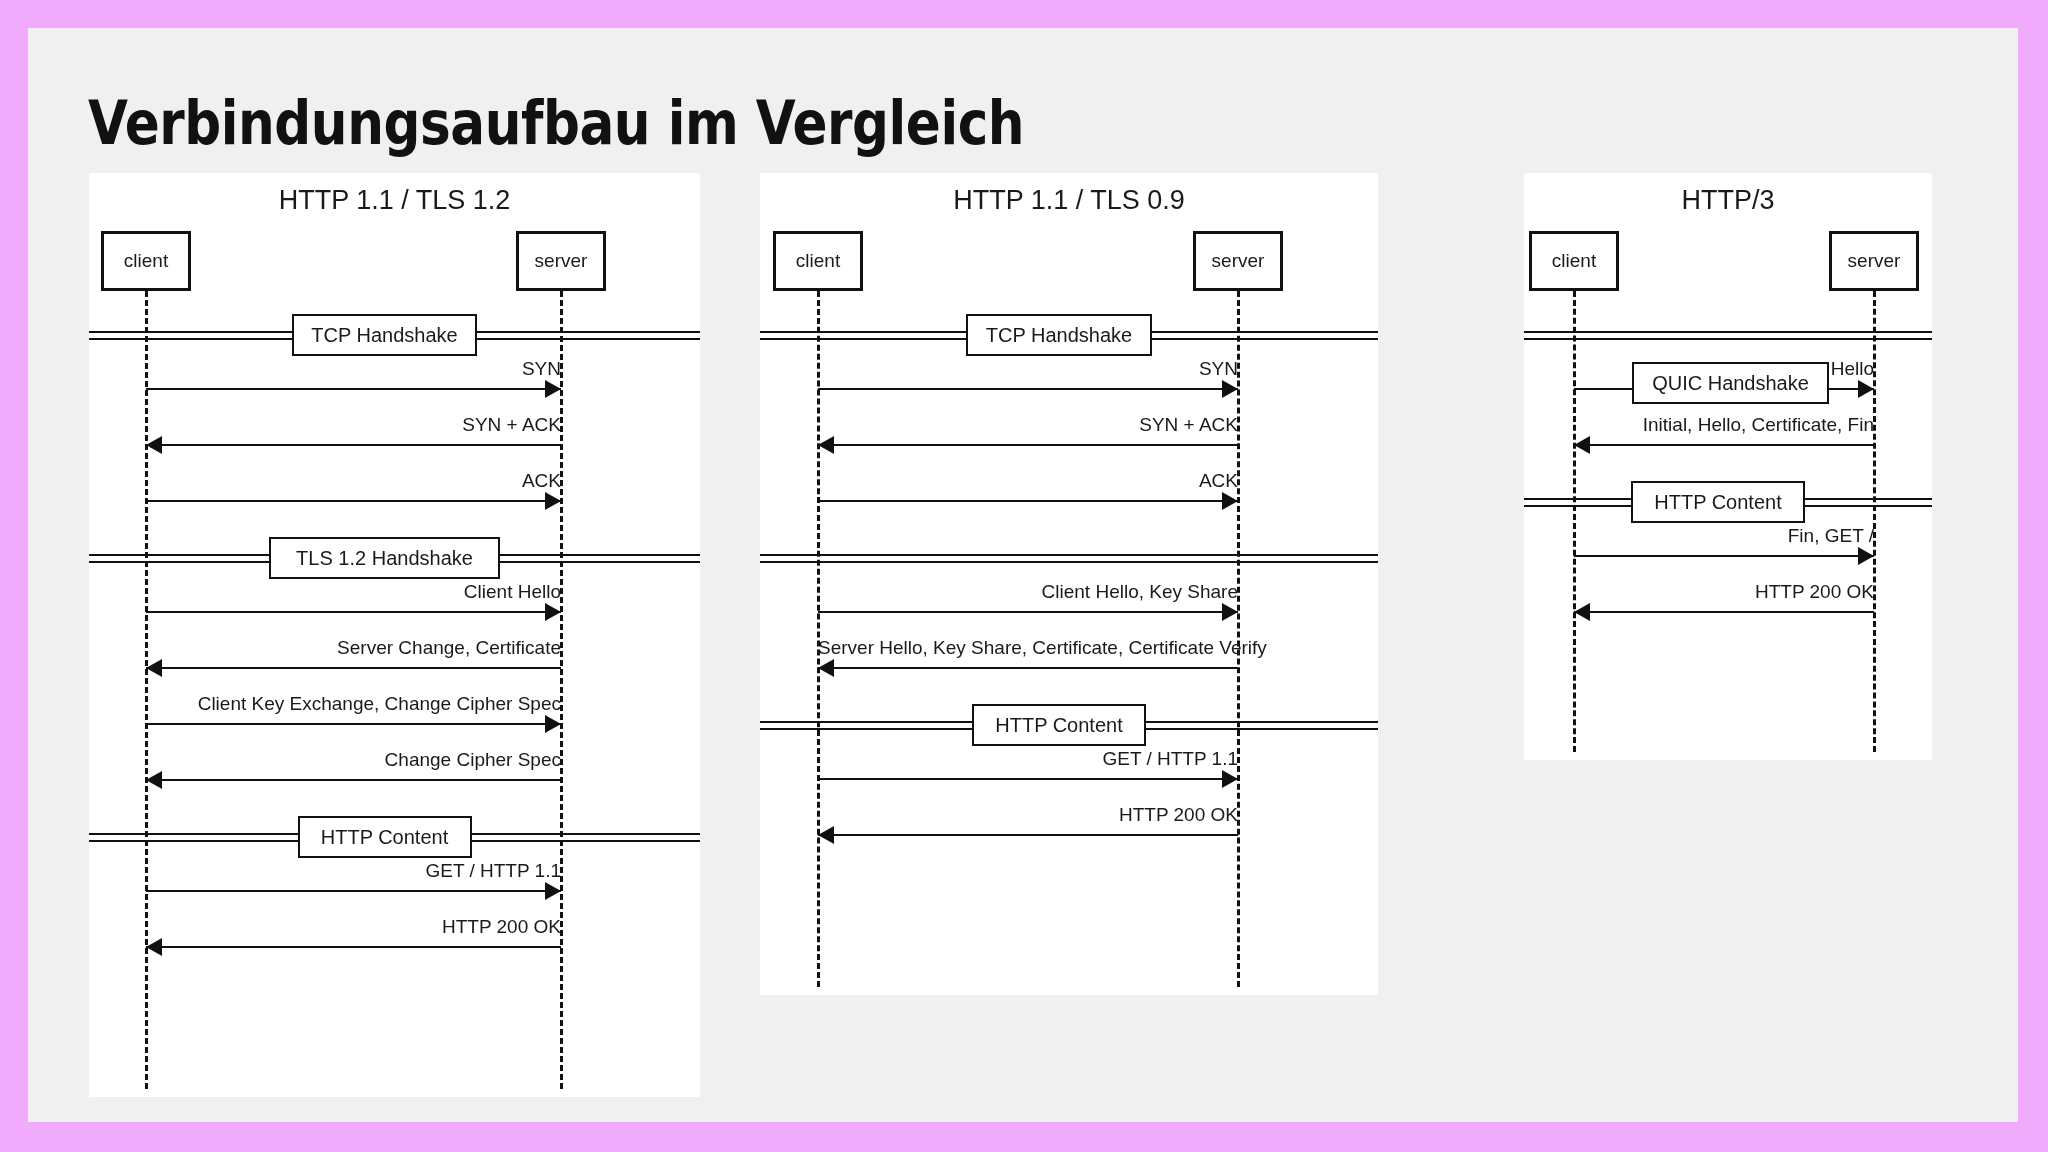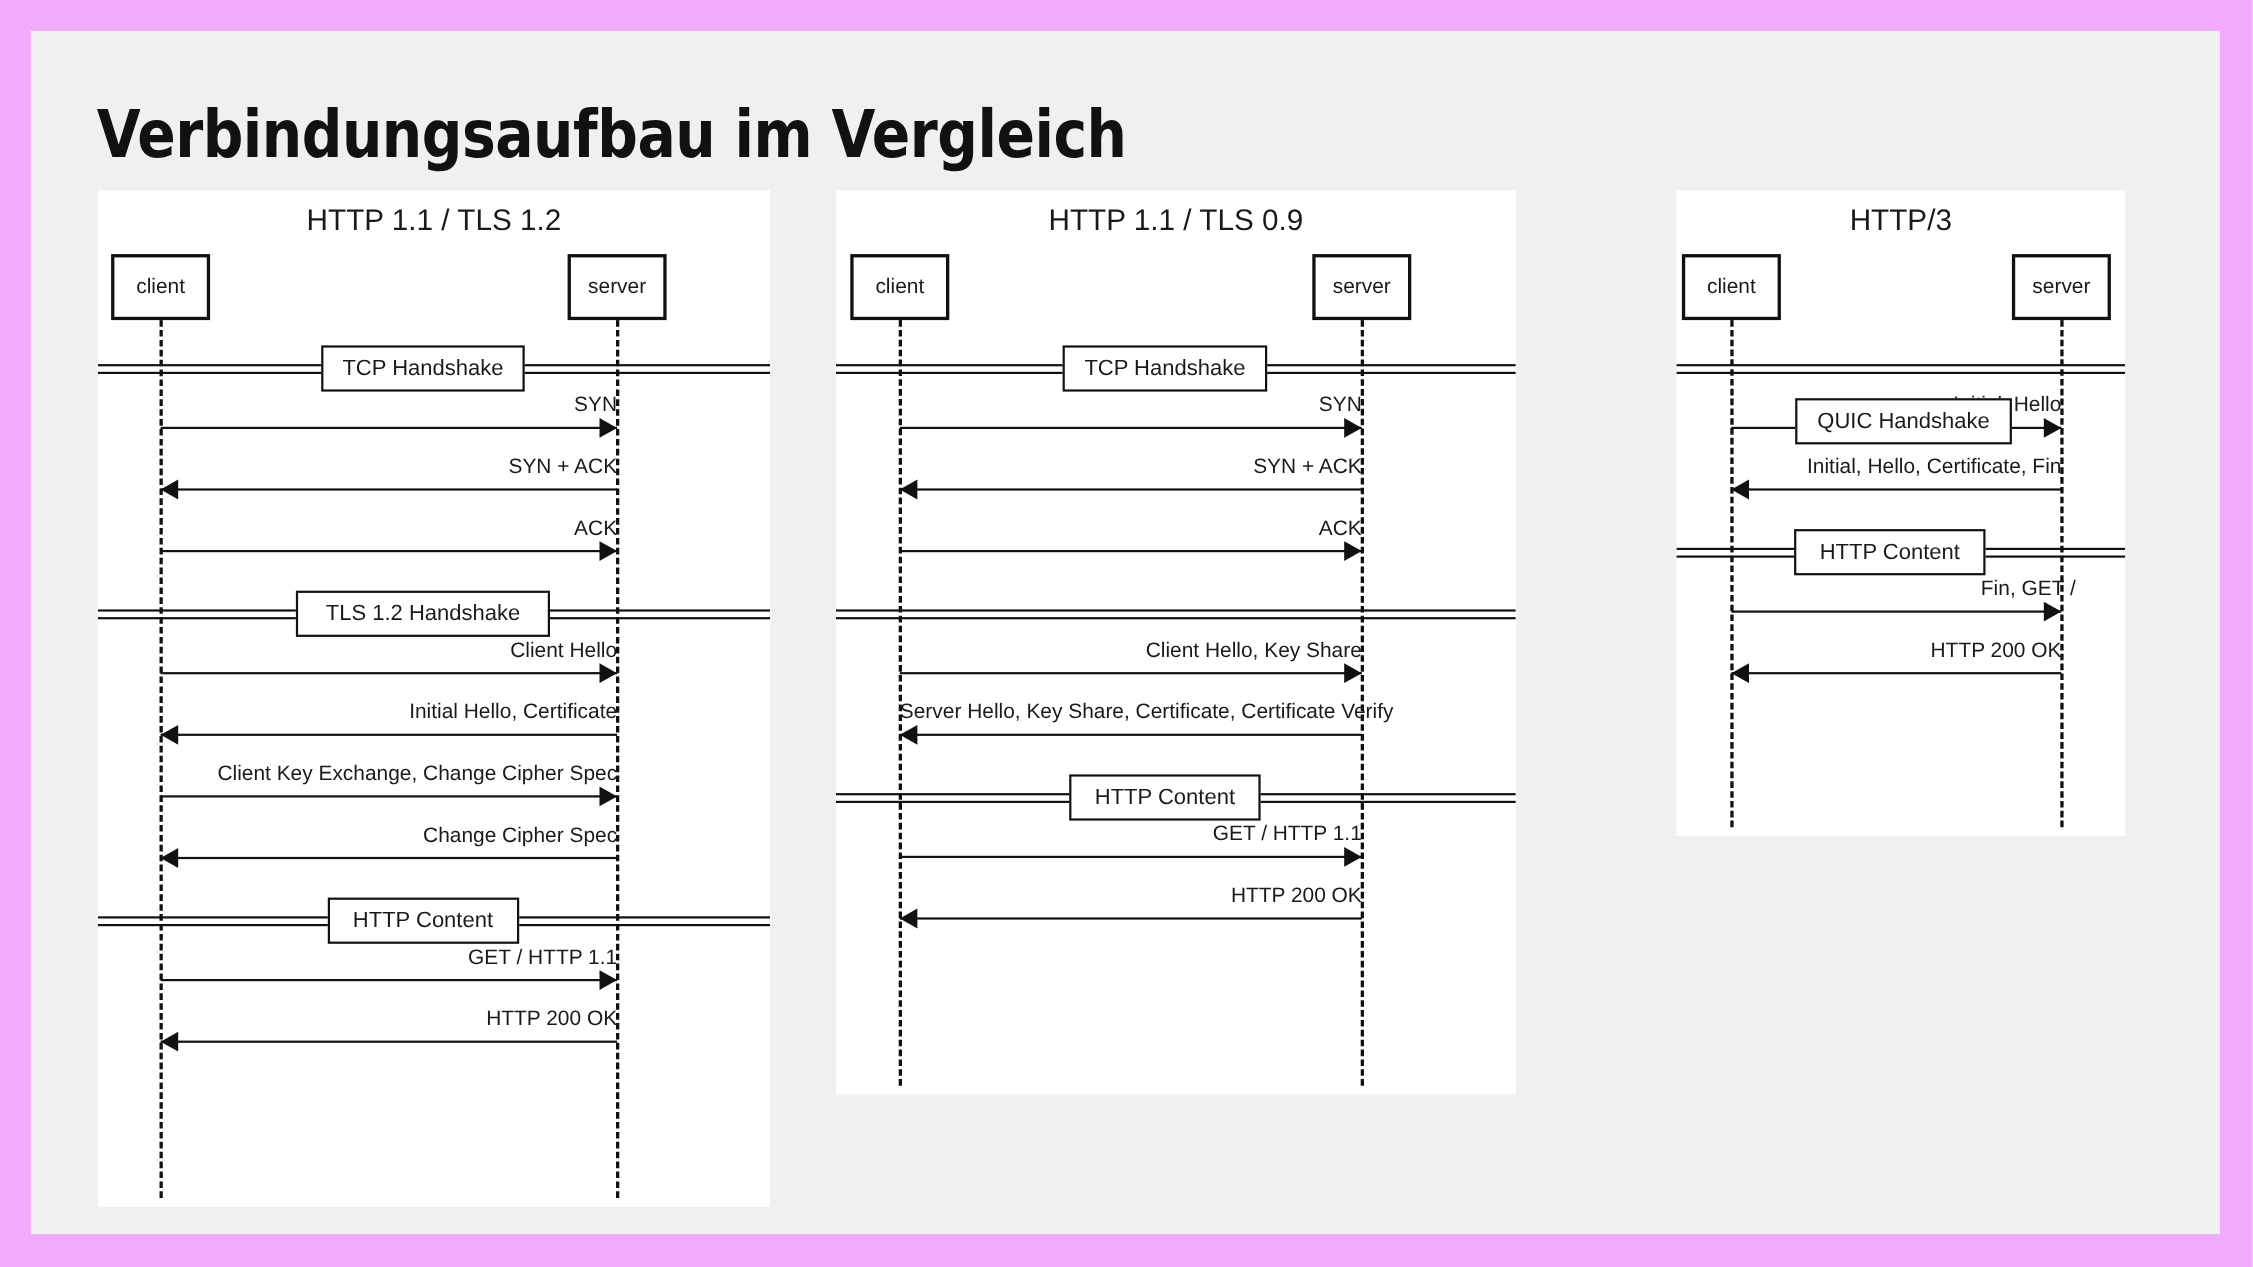--- a/index.html
+++ b/index.html
@@ -119,21 +119,21 @@
       <div class="msg-line" style="left: 57px; width: 415px; top: 327px;"></div>
       <div class="msg-head right" style="top: 319px; left: 456px;"></div>
       <div class="msg-label" style="left: 57px; width: 415px; top: 297px;">ACK</div>
       <div class="sep" style="top: 381px;"></div>
       <div class="sep-label" style="left: 179.75px; width: 231.5px; top: 364px; height: 42px;">TLS 1.2 Handshake</div>
       <div class="msg-line" style="left: 57px; width: 415px; top: 438px;"></div>
       <div class="msg-head right" style="top: 430px; left: 456px;"></div>
       <div class="msg-label" style="left: 57px; width: 415px; top: 408px;">Client Hello</div>
       <div class="msg-line" style="left: 57px; width: 415px; top: 494px;"></div>
       <div class="msg-head left" style="top: 486px; left: 57px;"></div>
-      <div class="msg-label" style="left: 57px; width: 415px; top: 464px;">Initial Hello, Certificate</div>
+      <div class="msg-label" style="left: 57px; width: 415px; top: 464px;">Server Change, Certificate</div>
       <div class="msg-line" style="left: 57px; width: 415px; top: 550px;"></div>
       <div class="msg-head right" style="top: 542px; left: 456px;"></div>
       <div class="msg-label" style="left: 57px; width: 415px; top: 520px;">Client Key Exchange, Change Cipher Spec</div>
       <div class="msg-line" style="left: 57px; width: 415px; top: 606px;"></div>
       <div class="msg-head left" style="top: 598px; left: 57px;"></div>
       <div class="msg-label" style="left: 57px; width: 415px; top: 576px;">Change Cipher Spec</div>
       <div class="sep" style="top: 660px;"></div>
       <div class="sep-label" style="left: 208.5px; width: 174px; top: 643px; height: 42px;">HTTP Content</div>
       <div class="msg-line" style="left: 57px; width: 415px; top: 717px;"></div>
       <div class="msg-head right" style="top: 709px; left: 456px;"></div>
@@ -186,19 +186,19 @@
       <div class="msg-line" style="left: 50px; width: 300px; top: 215px;"></div>
       <div class="msg-head right" style="top: 207px; left: 334px;"></div>
       <div class="msg-label" style="left: 50px; width: 300px; top: 185px;">Initial, Hello</div>
       <div class="msg-line" style="left: 50px; width: 300px; top: 271px;"></div>
       <div class="msg-head left" style="top: 263px; left: 50px;"></div>
       <div class="msg-label" style="left: 50px; width: 300px; top: 241px;">Initial, Hello, Certificate, Fin</div>
       <div class="sep" style="top: 325px;"></div>
       <div class="sep-label" style="left: 107px; width: 174px; top: 308px; height: 42px;">HTTP Content</div>
       <div class="msg-line" style="left: 50px; width: 300px; top: 382px;"></div>
       <div class="msg-head right" style="top: 374px; left: 334px;"></div>
-      <div class="msg-label" style="left: 63px; width: 300px; top: 352px;">Fin, GET /</div>
+      <div class="msg-label" style="left: 50px; width: 300px; top: 352px;">Fin, GET /</div>
       <div class="msg-line" style="left: 50px; width: 300px; top: 438px;"></div>
       <div class="msg-head left" style="top: 430px; left: 50px;"></div>
       <div class="msg-label" style="left: 50px; width: 300px; top: 408px;">HTTP 200 OK</div>
     </div>
 
 </div>
 
 </body></html>

